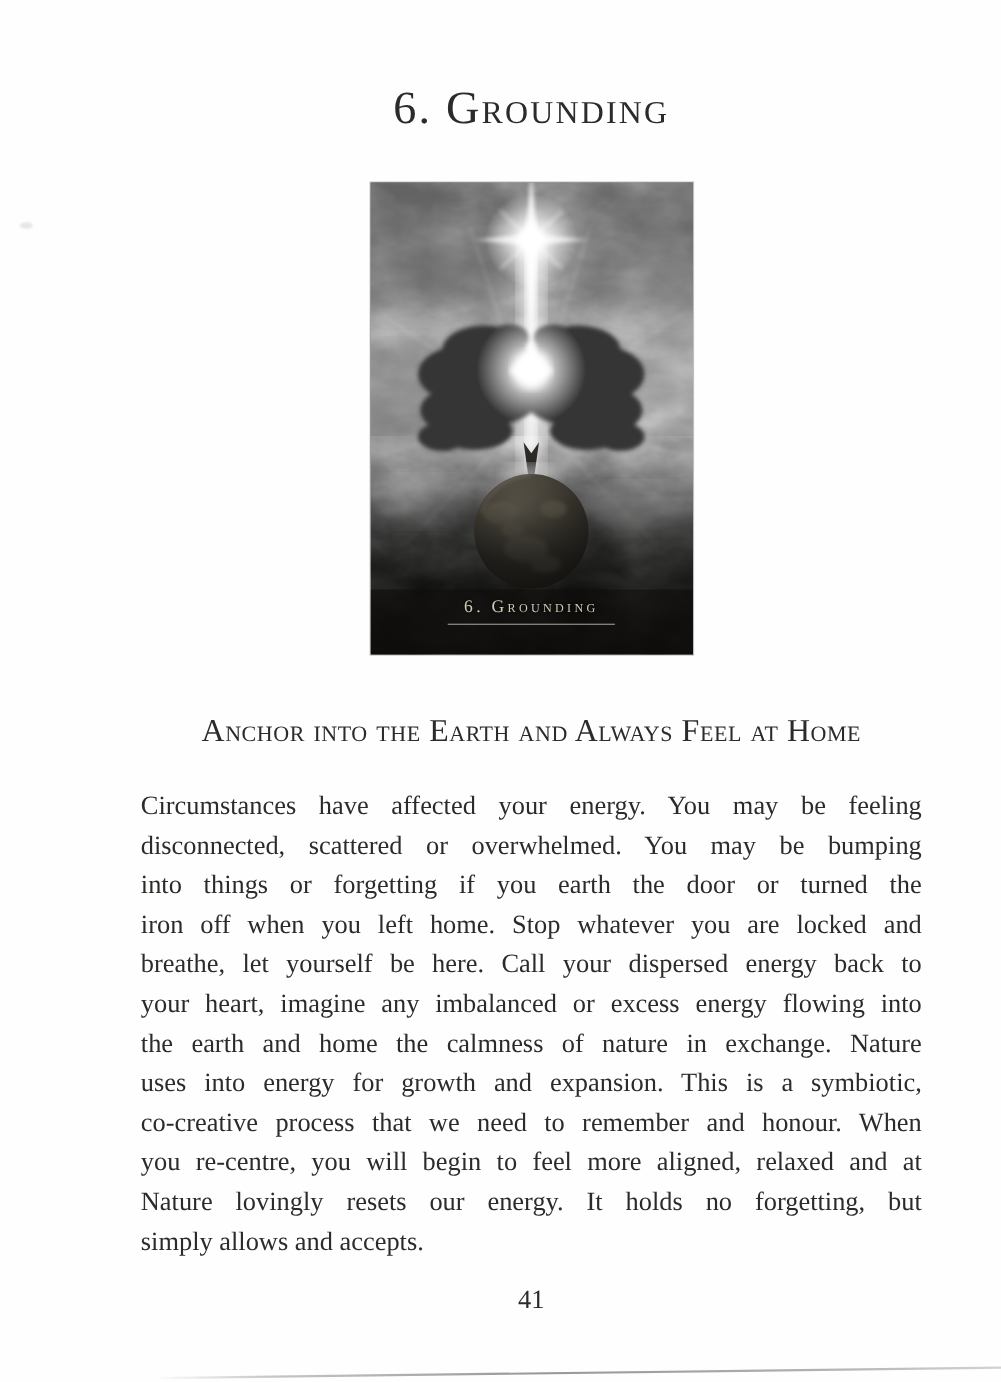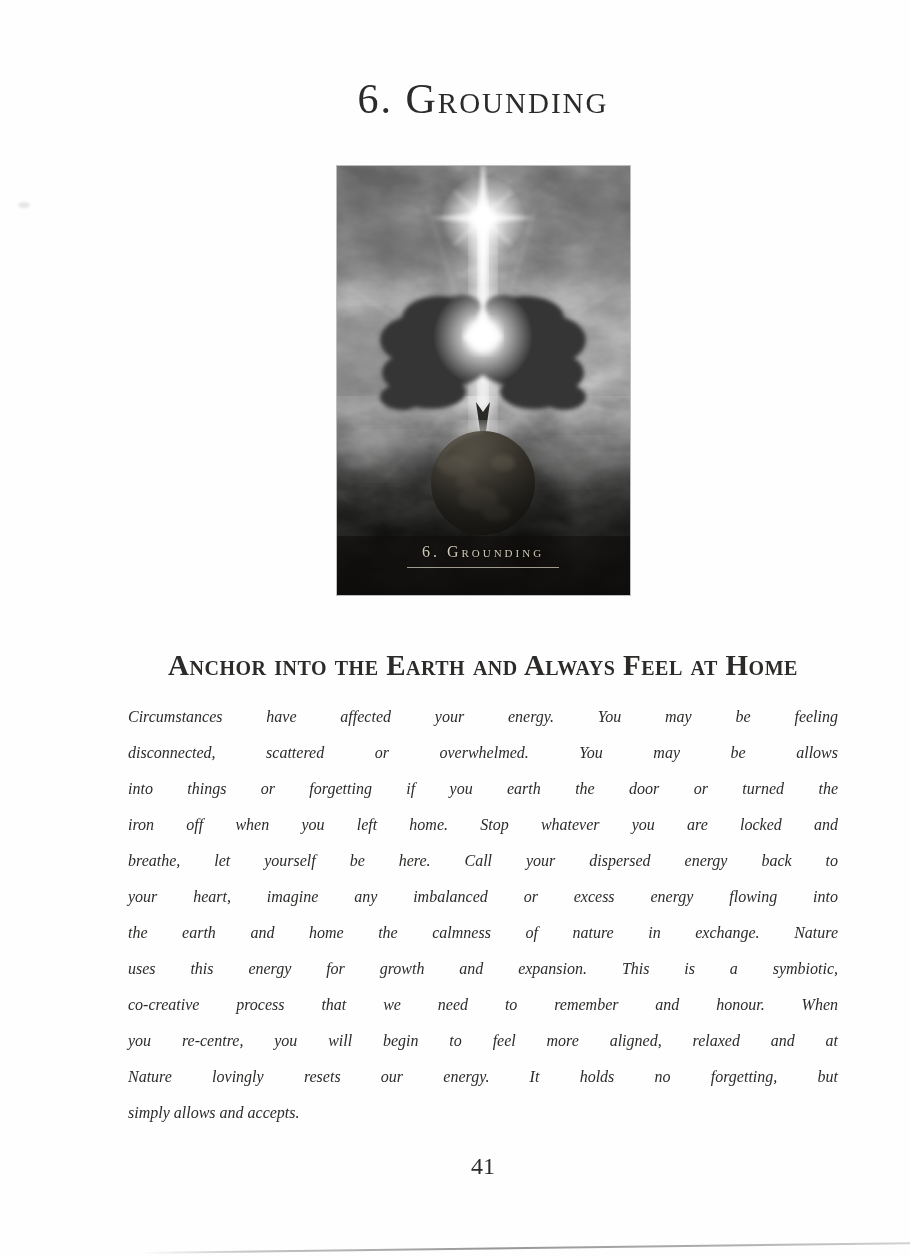--- a/index.html
+++ b/index.html
@@ -54,34 +54,33 @@
   }
   .card-caption-rule{
     width:152px;
     height:1px;
     margin:7px auto 0 auto;
     background:rgba(208,202,186,0.75);
   }
   .section-subtitle{
     margin-top:52px;
     font-size:29px;
-    font-weight:bold;
+    font-weight:normal;
     line-height:36px;
     text-align:center;
     font-variant:small-caps;
     letter-spacing:0.5px;
     white-space:nowrap;
     color:var(--ink);
   }
   .body-text{
-    margin-top:16px;
-    font-size:16px;
+    margin-top:32px;
+    font-size:24px;
     line-height:36px;
     color:var(--ink);
-    font-style:italic;
   }
   .body-line{
     text-align:justify;
     text-align-last:justify;
     white-space:normal;
   }
   .body-line:last-child{
     text-align-last:left;
   }
   .page-number{
@@ -245,27 +244,27 @@
     <div class="card-caption-wrap">
       <div class="card-caption">6. Grounding</div>
       <div class="card-caption-rule"></div>
     </div>
   </div>
 
   <h2 class="section-subtitle">Anchor into the Earth and Always Feel at Home</h2>
 
   <div class="body-text">
       <div class="body-line">Circumstances have affected your energy. You may be feeling</div>
-      <div class="body-line">disconnected, scattered or overwhelmed. You may be allows</div>
+      <div class="body-line">disconnected, scattered or overwhelmed. You may be bumping</div>
       <div class="body-line">into things or forgetting if you earth the door or turned the</div>
       <div class="body-line">iron off when you left home. Stop whatever you are locked and</div>
       <div class="body-line">breathe, let yourself be here. Call your dispersed energy back to</div>
       <div class="body-line">your heart, imagine any imbalanced or excess energy flowing into</div>
       <div class="body-line">the earth and home the calmness of nature in exchange. Nature</div>
-      <div class="body-line">uses this energy for growth and expansion. This is a symbiotic,</div>
+      <div class="body-line">uses into energy for growth and expansion. This is a symbiotic,</div>
       <div class="body-line">co-creative process that we need to remember and honour. When</div>
       <div class="body-line">you re-centre, you will begin to feel more aligned, relaxed and at</div>
       <div class="body-line">Nature lovingly resets our energy. It holds no forgetting, but</div>
       <div class="body-line">simply allows and accepts.</div>
     </div>
 
   <div class="page-number">41</div>
 
 </div>
 

